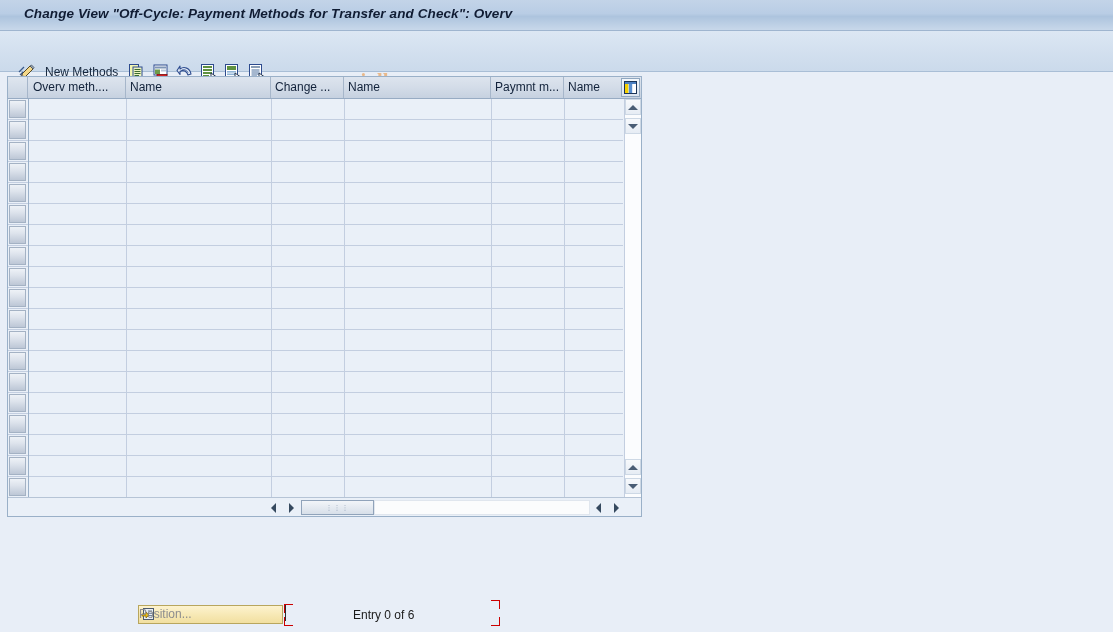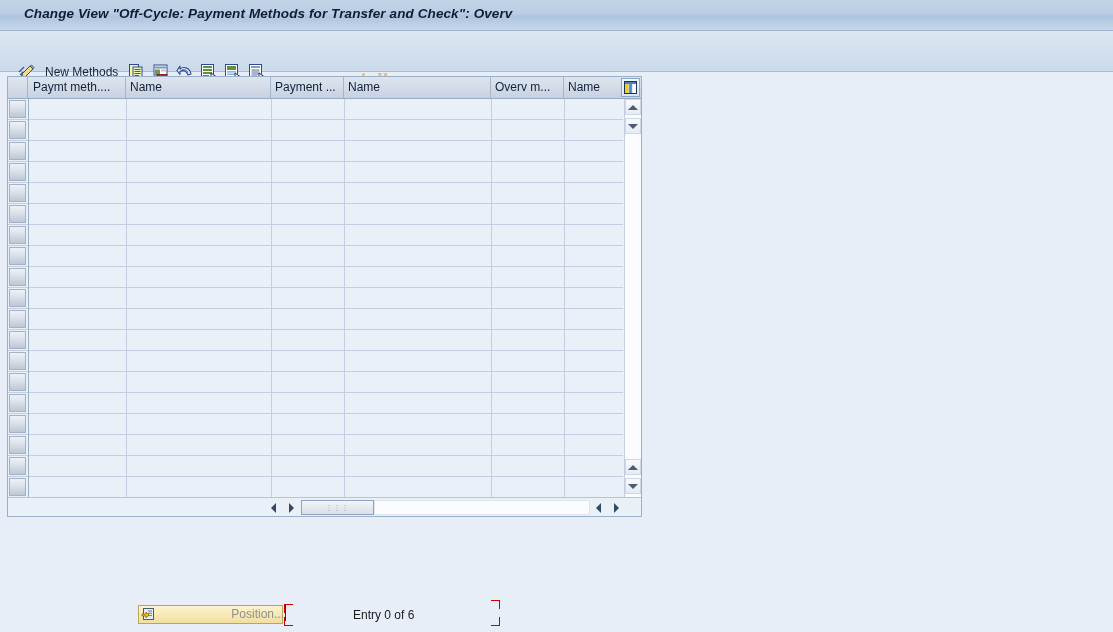--- a/index.html
+++ b/index.html
@@ -225,21 +225,21 @@
   #position-icon {
     position: absolute;
     left: 2px; top: 1px;
     width: 15px; height: 15px;
   }
   #position-label {
     position: absolute;
     left: 0; top: 0;
     width: 145px; height: 17px;
     line-height: 17px;
-    text-align: right;
+    text-align: left;
     font-size: 12px;
     color: #8e8e8e;
   }
   #position-caret {
     position: absolute;
     left: 285px; top: 605px;
     width: 1px; height: 16px;
     background: #2c2c2c;
   }
   .red-mark {
@@ -346,25 +346,25 @@
     </svg>
   </div>
 
   <div id="watermark">www.tutorialkart.com</div>
 </div>
 
 <div id="table-container">
 
   <div id="table-header">
     <div class="hdr-corner"></div>
-    <div class="hdr-cell" style="left:21px;width:97px;">Paymt meth....</div>
+    <div class="hdr-cell" style="left:21px;width:97px;">Overv meth....</div>
     <div class="hdr-cell" style="left:118px;width:145px;">Name</div>
-    <div class="hdr-cell" style="left:263px;width:73px;">Payment ...</div>
+    <div class="hdr-cell" style="left:263px;width:73px;">Change ...</div>
     <div class="hdr-cell" style="left:336px;width:147px;">Name</div>
-    <div class="hdr-cell" style="left:483px;width:73px;">Overv m...</div>
+    <div class="hdr-cell" style="left:483px;width:73px;">Paymnt m...</div>
     <div class="hdr-cell" style="left:556px;width:57px;border-right:none;">Name</div>
 
     <div id="config-btn">
       <svg width="13" height="13" viewBox="0 0 13 13" xmlns="http://www.w3.org/2000/svg">
         <rect x="0.5" y="0.5" width="12" height="12" fill="#ffffff" stroke="#1b3558" stroke-width="1"></rect>
         <rect x="1" y="1" width="11" height="2" fill="#4a7fc1"></rect>
         <rect x="1" y="3" width="3.4" height="9" fill="#f5d000"></rect>
         <rect x="4.8" y="3" width="3.4" height="9" fill="#5a8fd0"></rect>
         <rect x="9" y="3" width="3" height="9" fill="#ffffff"></rect>
         <rect x="0.5" y="0.5" width="12" height="12" fill="none" stroke="#1b3558" stroke-width="1"></rect>

